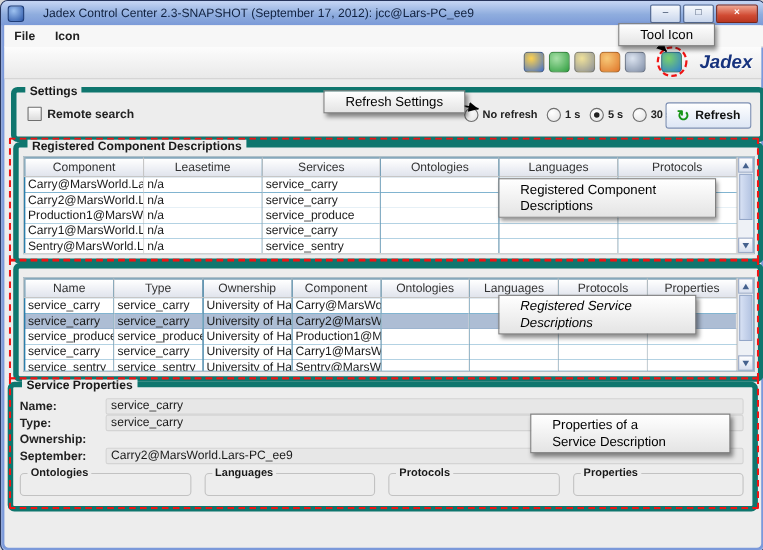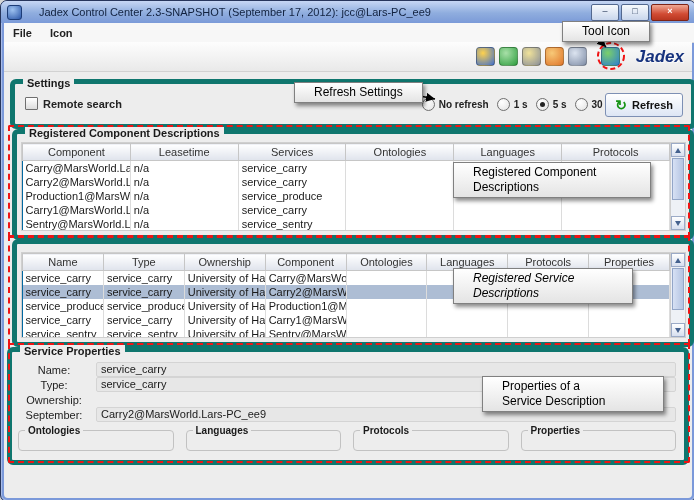--- a/index.html
+++ b/index.html
@@ -64,21 +64,21 @@
     display:flex;align-items:center;justify-content:center;}
   .tri-up{width:0;height:0;border-left:3px solid transparent;border-right:3px solid transparent;border-bottom:5px solid #44618e;}
   .tri-down{width:0;height:0;border-left:3px solid transparent;border-right:3px solid transparent;border-top:5px solid #44618e;}
   .sb-thumb{height:40px;margin:1px;flex:none;background:linear-gradient(90deg,#d7e1f4,#b4c4e2);border:1px solid #93a6c8;}
   .sb-fill{flex:1;}
 
   
   .props-panel{left:6px;top:346px;width:672px;height:108px;}
   .fields{position:absolute;left:6px;top:10px;right:8px;}
   .prow{height:15px;display:flex;align-items:center;}
-  .plab{width:72px;text-align:center;padding-right:6px;font-size:11px;font-weight:normal;color:#222;flex:none;}
+  .plab{width:72px;text-align:left;padding-right:6px;font-size:11px;font-weight:bold;color:#222;flex:none;}
   .pval{flex:1;height:13px;line-height:13px;font-size:11px;color:#1a1a1a;background:#e7e7e7;border:1px solid #d4d4d4;
     border-radius:2px;padding:0 4px;white-space:nowrap;overflow:hidden;}
   .subpanels{position:absolute;left:6px;right:8px;top:78px;height:21px;display:flex;gap:12px;}
   .subpanel{flex:1;position:relative;border:1px solid #c2c2c2;border-radius:4px;}
   .sub-title{position:absolute;top:-6px;left:6px;background:#ededed;padding:0 3px;font-size:10px;font-weight:bold;color:#1a1a1a;line-height:12px;}
 
   
   .red-box{position:absolute;border:2px dashed var(--red,#f01414);z-index:40;pointer-events:none;border-radius:2px;}
   #rb-comp{left:7px;top:124px;width:678px;height:109px;}
   #rb-serv{left:7px;top:234px;width:678px;height:106px;}

